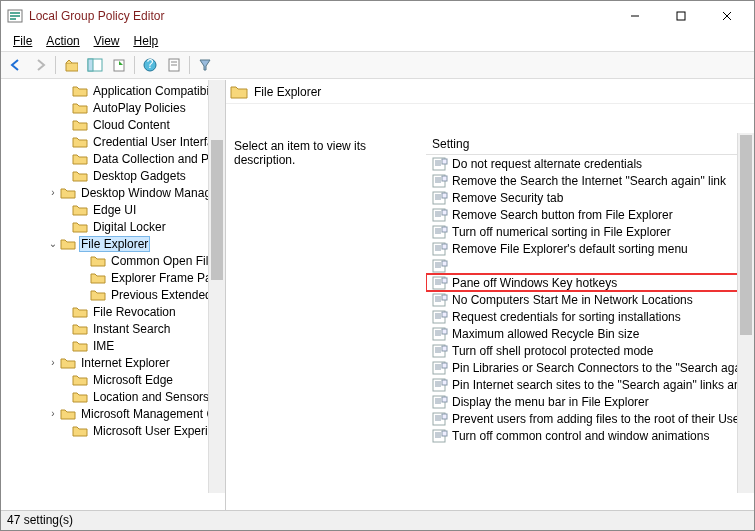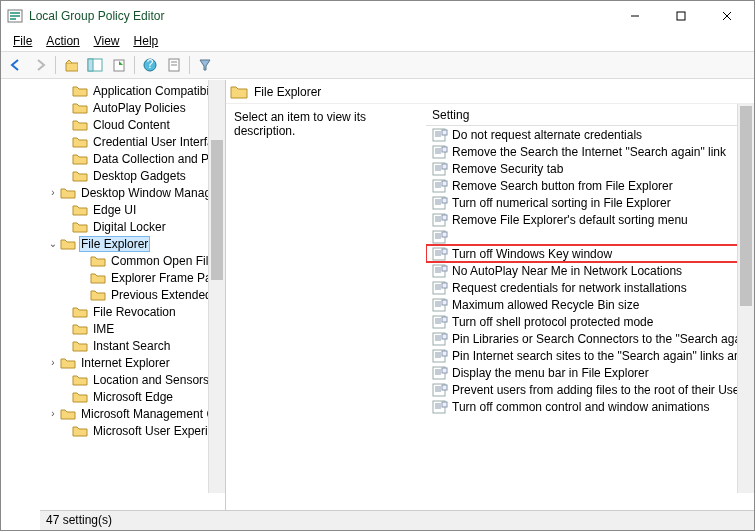--- a/index.html
+++ b/index.html
@@ -1,19 +1,19 @@
 <!DOCTYPE html>
 <html><head>
 <meta charset="utf-8">
 <style>
 * { box-sizing: border-box; margin: 0; padding: 0; font-family: "Segoe UI", Tahoma, sans-serif; font-size: 12px; }
 body { background: #fff; width: 755px; height: 531px; border: 1px solid #888; display: flex; flex-direction: column; overflow: hidden; }
 .titlebar { height: 30px; display: flex; align-items: center; padding: 0 4px; background: #fff; }
 .titlebar .appicon { width: 16px; height: 16px; margin: 0 6px 0 2px; }
-.titlebar .title { flex: 1; font-size: 12px; color: #14532d; }
+.titlebar .title { flex: 1; font-size: 12px; color: #7f1d1d; }
 .titlebar .winbtn { width: 46px; height: 30px; display: flex; align-items: center; justify-content: center; color: #000; }
 .menubar { height: 20px; display: flex; align-items: center; padding: 0 6px; gap: 2px; }
 .menubar span { padding: 2px 6px; text-decoration: underline; }
 .menubar span u { text-decoration: underline; }
 .toolbar { height: 28px; border-top: 1px solid #ddd; border-bottom: 1px solid #ddd; display: flex; align-items: center; padding: 0 4px; gap: 2px; background: #f8f8f8; }
 .toolbar .tbtn { width: 22px; height: 22px; display: flex; align-items: center; justify-content: center; border: 1px solid transparent; }
 .toolbar .sep { width: 1px; height: 18px; background: #ccc; margin: 0 2px; }
 .client { flex: 1; display: flex; overflow: hidden; border-top: 1px solid #fff; }
 .treepane { width: 225px; border-right: 1px solid #ccc; overflow: hidden; display: flex; flex-direction: column; position:relative; }
 .treewrap { flex: 1; overflow-x: scroll; overflow-y: hidden; position:relative; }
@@ -23,33 +23,33 @@
 .node .exp { width: 12px; color: #555; font-size: 10px; text-align: center; }
 .node .fld { width: 16px; height: 14px; margin: 0 3px 0 1px; }
 .node .lbl { padding: 0 2px; }
 .node.sel .lbl { background: #cde8ff; border: 1px solid #7ab7e8; padding: 0 1px; }
 .vscroll-fake { position:absolute; right:0; top:0; bottom:17px; width:17px; background:#f0f0f0; border-left:1px solid #ddd; }
 .vscroll-fake .thumb { position:absolute; left:2px; right:2px; background:#c2c2c2; }
 .detail { flex: 1; display: flex; flex-direction: column; overflow: hidden; }
 .dhead { height: 24px; background: #fff; display: flex; align-items: center; padding: 2px 4px; border-bottom: 1px solid #eee; }
 .dhead .fld { width: 18px; height: 16px; margin-right: 6px; }
 .dhead .txt { font-size: 12px; color: #000; }
-.dbody { flex: 1; display: flex; overflow: hidden; position:relative; }
+.dbody { flex: 1; display: flex; overflow: hidden; position:relative;margin-top:29px; }
 .desc { width: 200px; padding: 6px 8px; color: #000; font-size: 12px; }
 .listwrap { flex:1; overflow:hidden; position:relative; }
 .list { flex: 1; overflow-x: scroll; overflow-y: hidden; height:100%; }
 .listin { min-width: 420px; }
 .colhead { height: 22px; border-bottom: 1px solid #e0e0e0; display: flex; align-items: center; padding-left: 6px; color: #000; background:#fff; }
 .row { display: flex; align-items: center; height: 17px; padding-left: 6px; white-space: nowrap; }
 .row .ricon { width: 16px; height: 14px; margin-right: 4px; flex-shrink:0; }
 .row.hl { outline: 2px solid #e33; outline-offset: -1px; }
 .tabs { height: 22px; display: flex; align-items: flex-end; padding-left: 4px; border-top: 1px solid #ccc; background:#fff; }
 .tab { padding: 2px 10px; border: 1px solid #999; border-bottom: none; background: #fff; margin-right: -1px; font-size: 11px; border-radius: 0 0 0 0; position:relative; top:1px; }
 .tab.active { background: #fff; border-top: 1px solid #999; }
-.status { height: 20px; border-top: 1px solid #ccc; padding: 2px 6px; font-size: 12px; background: #f0f0f0; margin-left: 39px; }
+.status { height: 20px; border-top: 1px solid #ccc; padding: 2px 6px; font-size: 12px; background: #f0f0f0; }
 svg { display: block; }
 </style>
 </head>
 <body>
 
 <div class="titlebar">
   <span class="appicon">
     <svg viewBox="0 0 16 16">
         <rect x="1" y="2" width="14" height="12" fill="#fff" stroke="#777"></rect>
         <rect x="3" y="4" width="10" height="2" fill="#5a9"></rect>
@@ -280,61 +280,61 @@
             <span class="lbl">File Revocation</span>
           </div>
           <div class="node">
             <span class="sp" style="width:54px"></span>
             <span class="exp"></span>
             <span class="fld">
               <svg viewBox="0 0 16 14">
                 <path d="M1 3 L5 3 L7 5 L15 5 L15 12 L1 12 Z" fill="#f7d77a" stroke="#b8912f"></path>
               </svg>
             </span>
+            <span class="lbl">Instant Search</span>
+          </div>
+          <div class="node">
+            <span class="sp" style="width:54px"></span>
+            <span class="exp"></span>
+            <span class="fld">
+              <svg viewBox="0 0 16 14">
+                <path d="M1 3 L5 3 L7 5 L15 5 L15 12 L1 12 Z" fill="#f7d77a" stroke="#b8912f"></path>
+              </svg>
+            </span>
             <span class="lbl">IME</span>
-          </div>
-          <div class="node">
-            <span class="sp" style="width:54px"></span>
-            <span class="exp"></span>
-            <span class="fld">
-              <svg viewBox="0 0 16 14">
-                <path d="M1 3 L5 3 L7 5 L15 5 L15 12 L1 12 Z" fill="#f7d77a" stroke="#b8912f"></path>
-              </svg>
-            </span>
-            <span class="lbl">Instant Search</span>
           </div>
           <div class="node">
             <span class="sp" style="width:42px"></span>
             <span class="exp">›</span>
             <span class="fld">
               <svg viewBox="0 0 16 14">
                 <path d="M1 3 L5 3 L7 5 L15 5 L15 12 L1 12 Z" fill="#f7d77a" stroke="#b8912f"></path>
               </svg>
             </span>
             <span class="lbl">Internet Explorer</span>
           </div>
           <div class="node">
             <span class="sp" style="width:54px"></span>
             <span class="exp"></span>
             <span class="fld">
               <svg viewBox="0 0 16 14">
                 <path d="M1 3 L5 3 L7 5 L15 5 L15 12 L1 12 Z" fill="#f7d77a" stroke="#b8912f"></path>
               </svg>
             </span>
+            <span class="lbl">Microsoft Edge</span>
+          </div>
+          <div class="node">
+            <span class="sp" style="width:54px"></span>
+            <span class="exp"></span>
+            <span class="fld">
+              <svg viewBox="0 0 16 14">
+                <path d="M1 3 L5 3 L7 5 L15 5 L15 12 L1 12 Z" fill="#f7d77a" stroke="#b8912f"></path>
+              </svg>
+            </span>
             <span class="lbl">Location and Sensors</span>
-          </div>
-          <div class="node">
-            <span class="sp" style="width:54px"></span>
-            <span class="exp"></span>
-            <span class="fld">
-              <svg viewBox="0 0 16 14">
-                <path d="M1 3 L5 3 L7 5 L15 5 L15 12 L1 12 Z" fill="#f7d77a" stroke="#b8912f"></path>
-              </svg>
-            </span>
-            <span class="lbl">Microsoft Edge</span>
           </div>
           <div class="node">
             <span class="sp" style="width:42px"></span>
             <span class="exp">›</span>
             <span class="fld">
               <svg viewBox="0 0 16 14">
                 <path d="M1 3 L5 3 L7 5 L15 5 L15 12 L1 12 Z" fill="#f7d77a" stroke="#b8912f"></path>
               </svg>
             </span>
             <span class="lbl">Microsoft Management Console</span>
@@ -457,45 +457,45 @@
                 <div class="row hl">
                   <span class="ricon">
                     <svg viewBox="0 0 16 14">
                       <rect x="1" y="1" width="12" height="12" fill="#fff" stroke="#9aa"></rect>
                       <line x1="3" y1="4" x2="9" y2="4" stroke="#89a"></line>
                       <line x1="3" y1="6" x2="9" y2="6" stroke="#89a"></line>
                       <line x1="3" y1="8" x2="9" y2="8" stroke="#89a"></line>
                       <rect x="10" y="2" width="5" height="5" fill="#eef" stroke="#89a"></rect>
                     </svg>
                   </span>
-                  <span>Turn off Windows Key window</span>
-                </div>
-                <div class="row">
-                  <span class="ricon">
-                    <svg viewBox="0 0 16 14">
-                      <rect x="1" y="1" width="12" height="12" fill="#fff" stroke="#9aa"></rect>
-                      <line x1="3" y1="4" x2="9" y2="4" stroke="#89a"></line>
-                      <line x1="3" y1="6" x2="9" y2="6" stroke="#89a"></line>
-                      <line x1="3" y1="8" x2="9" y2="8" stroke="#89a"></line>
-                      <rect x="10" y="2" width="5" height="5" fill="#eef" stroke="#89a"></rect>
-                    </svg>
-                  </span>
-                  <span>No AutoPlay Near Me in Network Locations</span>
-                </div>
-                <div class="row">
-                  <span class="ricon">
-                    <svg viewBox="0 0 16 14">
-                      <rect x="1" y="1" width="12" height="12" fill="#fff" stroke="#9aa"></rect>
-                      <line x1="3" y1="4" x2="9" y2="4" stroke="#89a"></line>
-                      <line x1="3" y1="6" x2="9" y2="6" stroke="#89a"></line>
-                      <line x1="3" y1="8" x2="9" y2="8" stroke="#89a"></line>
-                      <rect x="10" y="2" width="5" height="5" fill="#eef" stroke="#89a"></rect>
-                    </svg>
-                  </span>
-                  <span>Request credentials for network installations</span>
+                  <span>Pane off Windows Key hotkeys</span>
+                </div>
+                <div class="row">
+                  <span class="ricon">
+                    <svg viewBox="0 0 16 14">
+                      <rect x="1" y="1" width="12" height="12" fill="#fff" stroke="#9aa"></rect>
+                      <line x1="3" y1="4" x2="9" y2="4" stroke="#89a"></line>
+                      <line x1="3" y1="6" x2="9" y2="6" stroke="#89a"></line>
+                      <line x1="3" y1="8" x2="9" y2="8" stroke="#89a"></line>
+                      <rect x="10" y="2" width="5" height="5" fill="#eef" stroke="#89a"></rect>
+                    </svg>
+                  </span>
+                  <span>No Computers Start Me in Network Locations</span>
+                </div>
+                <div class="row">
+                  <span class="ricon">
+                    <svg viewBox="0 0 16 14">
+                      <rect x="1" y="1" width="12" height="12" fill="#fff" stroke="#9aa"></rect>
+                      <line x1="3" y1="4" x2="9" y2="4" stroke="#89a"></line>
+                      <line x1="3" y1="6" x2="9" y2="6" stroke="#89a"></line>
+                      <line x1="3" y1="8" x2="9" y2="8" stroke="#89a"></line>
+                      <rect x="10" y="2" width="5" height="5" fill="#eef" stroke="#89a"></rect>
+                    </svg>
+                  </span>
+                  <span>Request credentials for sorting installations</span>
                 </div>
                 <div class="row">
                   <span class="ricon">
                     <svg viewBox="0 0 16 14">
                       <rect x="1" y="1" width="12" height="12" fill="#fff" stroke="#9aa"></rect>
                       <line x1="3" y1="4" x2="9" y2="4" stroke="#89a"></line>
                       <line x1="3" y1="6" x2="9" y2="6" stroke="#89a"></line>
                       <line x1="3" y1="8" x2="9" y2="8" stroke="#89a"></line>
                       <rect x="10" y="2" width="5" height="5" fill="#eef" stroke="#89a"></rect>
                     </svg>

